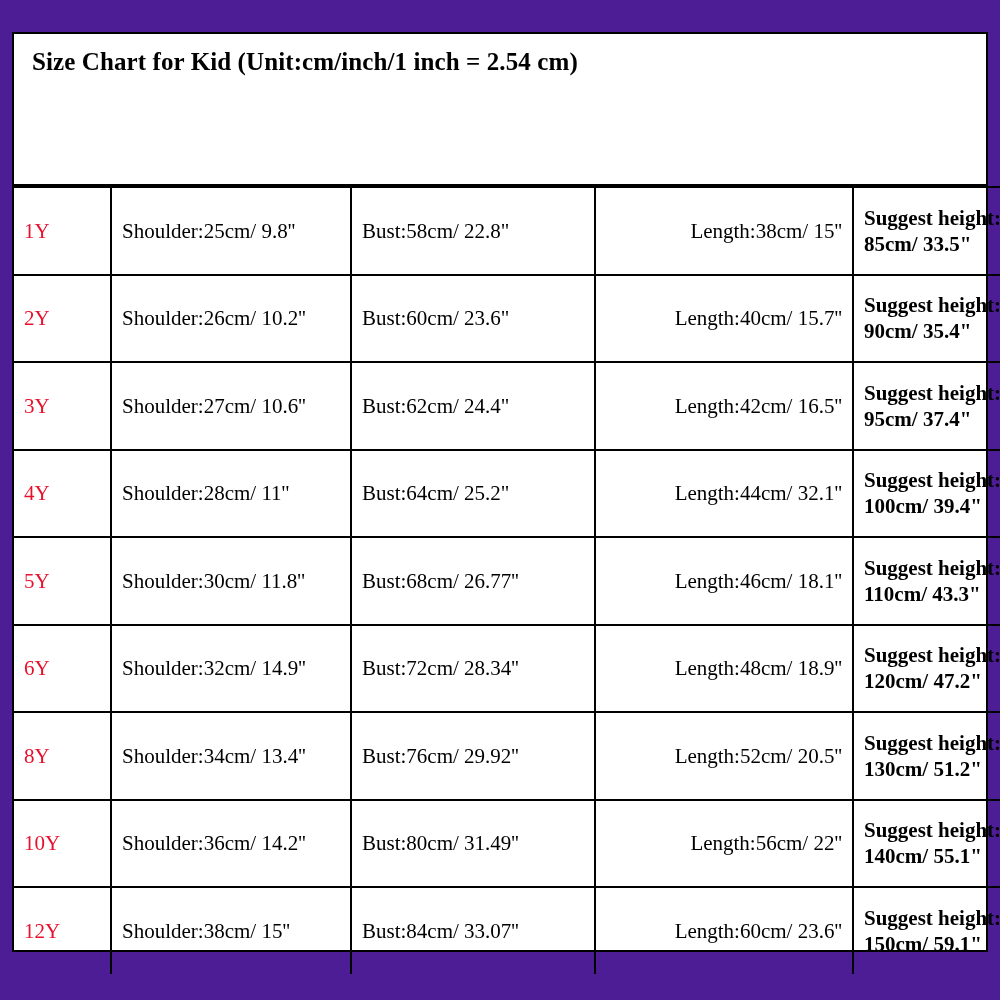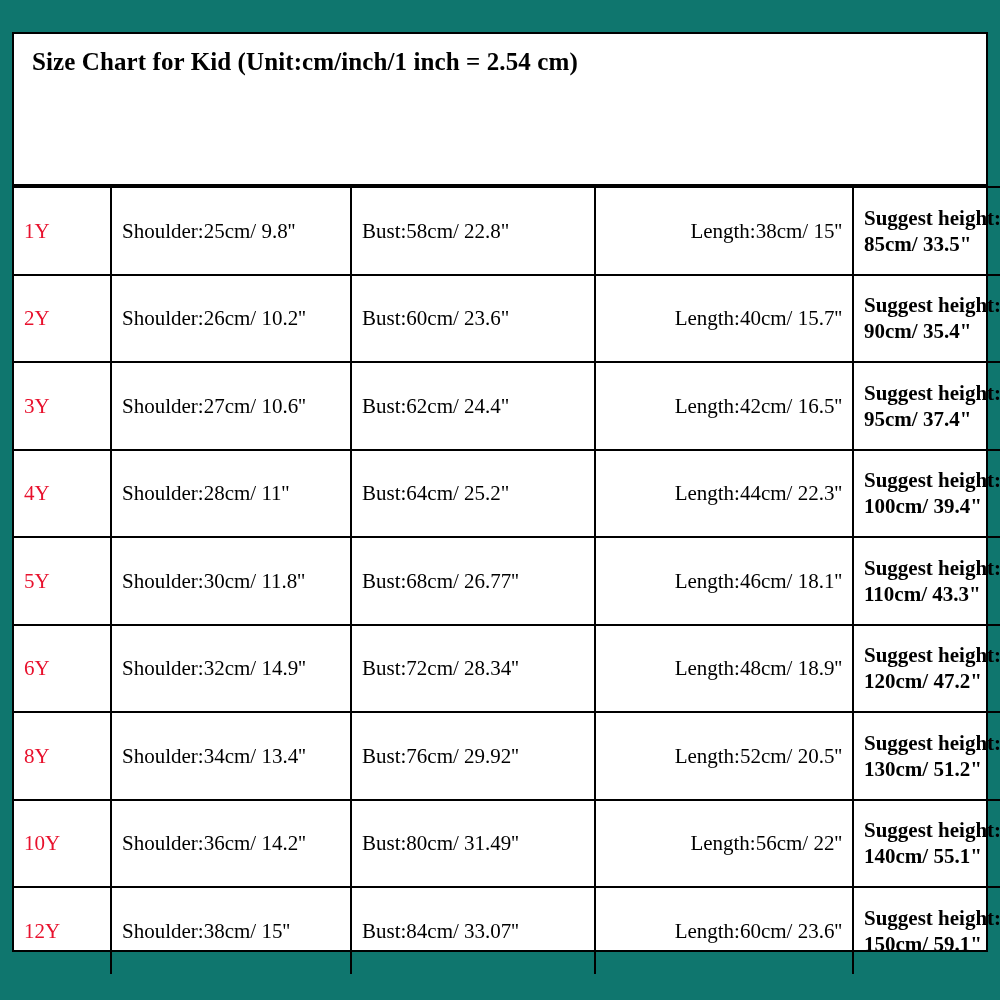--- a/index.html
+++ b/index.html
@@ -11,21 +11,21 @@
     width: 1000px;
     height: 1000px;
     font-family: "Liberation Serif", serif;
     color: #000000;
     overflow: hidden;
   }
   .page {
     position: relative;
     width: 1000px;
     height: 1000px;
-    background: #0f766e;
+    background: #4c1d95;
     box-sizing: border-box;
     padding-left: 8px;
   }
   .chart-frame {
     position: absolute;
     left: 12px;
     top: 32px;
     width: 976px;
     height: 920px;
     border: 2px solid #000000;
@@ -141,21 +141,21 @@
           <td class="col-length">Length:42cm/ 16.5''</td>
           <td class="col-height">
             <span class="height-line1">Suggest height:</span>
             <span class="height-line2">95cm/ 37.4"</span>
           </td>
         </tr>
         <tr>
           <td class="col-size">4Y</td>
           <td class="col-shoulder">Shoulder:28cm/ 11''</td>
           <td class="col-bust">Bust:64cm/ 25.2"</td>
-          <td class="col-length">Length:44cm/ 22.3''</td>
+          <td class="col-length">Length:44cm/ 32.1''</td>
           <td class="col-height">
             <span class="height-line1">Suggest height:</span>
             <span class="height-line2">100cm/ 39.4"</span>
           </td>
         </tr>
         <tr>
           <td class="col-size">5Y</td>
           <td class="col-shoulder">Shoulder:30cm/ 11.8''</td>
           <td class="col-bust">Bust:68cm/ 26.77''</td>
           <td class="col-length">Length:46cm/ 18.1''</td>

